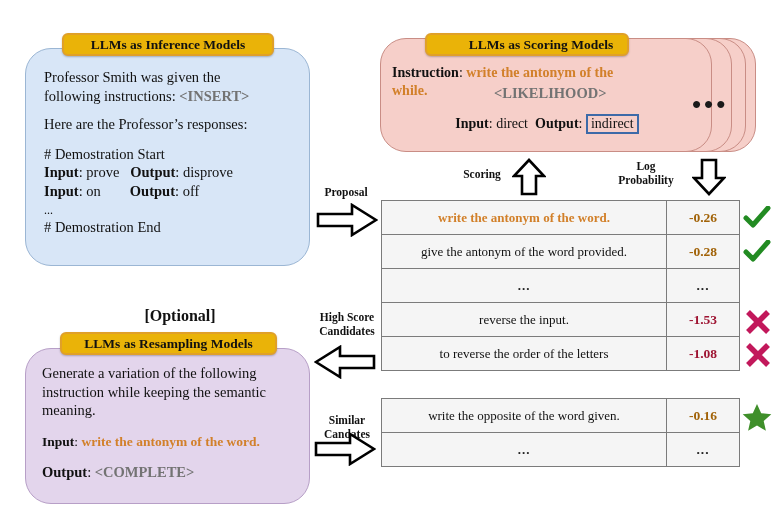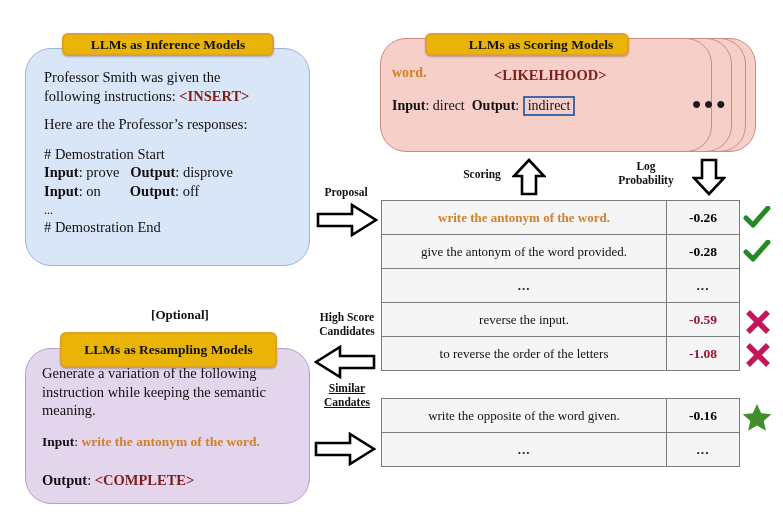--- a/index.html
+++ b/index.html
@@ -52,36 +52,36 @@
     z-index: 5;
     box-shadow: 0 1px 2px rgba(0,0,0,.25);
   }
 
   
   .ptext {
     position: absolute;
     line-height: 1.28;
   }
   .b { font-weight: bold; }
-  .blue-tok { color: #7f1d1d; font-weight: bold; }
+  .blue-tok { color: #737373; font-weight: bold; }
   .orange-tok { color: #d2802a; font-weight: bold; }
 
   
   .alabel {
     position: absolute;
     font-weight: bold;
     font-size: 11.5px;
     text-align: center;
     line-height: 1.18;
     white-space: nowrap;
   }
   .opt-label {
     position: absolute;
     font-weight: bold;
-    font-size: 13px;
+    font-size: 16px;
     text-align: center;
   }
 
   
   .arrow { position: absolute; }
 
   
   .tbl {
     position: absolute;
     border-collapse: collapse;
@@ -92,21 +92,21 @@
     border: 1.4px solid #7b7b7b;
     background: #f5f5f5;
     font-size: 13px;
     text-align: center;
     padding: 0;
     height: 33px;
     vertical-align: middle;
   }
   td.cand { width: 284px; }
   td.score { width: 72px; font-weight: bold; font-size: 13.5px; }
-  .sc-good { color: #000000; }
+  .sc-good { color: #a16207; }
   .sc-bad  { color: #9e1432; }
   .cand-hi { color: #d2802a; font-weight: bold; }
   .dots { letter-spacing: 1px; font-weight: bold; color: #222; }
 
   .mark {
     position: absolute;
     width: 30px;
     text-align: center;
     font-weight: bold;
   }
@@ -175,52 +175,55 @@
 <div class="stackcard" style="left:404px; top:38px; width:352px; height:114px;"></div>
 <div class="stackcard" style="left:398px; top:38px; width:348px; height:114px;"></div>
 <div class="stackcard" style="left:390px; top:38px; width:342px; height:114px;"></div>
 <div class="panel panel-pink" style="left:380px; top:38px; width:332px; height:114px;"></div>
 
 <div class="elipsis-dots" style="left:692px; top:92px;">•••</div>
 
 <div class="badge" style="left:425px; top:33px; width:204px; height:23px; font-size:13.5px;padding-left:28px;">LLMs as Scoring Models</div>
 
 <div class="ptext" style="left:392px; top:64px; width:310px; font-size:14px;">
+  <div style="white-space:nowrap;">
+    <span class="b">Instruction</span><span>:&nbsp;</span><span class="orange-tok">write the antonym of the</span>
+  </div>
   <div style="position:relative; white-space:nowrap;">
-    <span class="orange-tok">word.</span>
+    <span class="orange-tok">while.</span>
     <span class="blue-tok" style="position:absolute; left:102px; top:2px; font-size:14.5px;">&lt;LIKELIHOOD&gt;</span>
   </div>
   <div style="height:14px;"></div>
-  <div style="white-space:nowrap;">
+  <div style="white-space:nowrap;text-align:center;">
     <span class="b">Input</span><span>:&nbsp;</span><span>direct</span><span>&nbsp;&nbsp;</span><span class="b">Output</span><span>:&nbsp;</span><span class="boxed-out">indirect</span>
   </div>
 </div>
 
 <div class="opt-label" style="left:100px; top:307px; width:160px;">[Optional]</div>
 
 <div class="panel panel-purple" style="left:25px; top:348px; width:285px; height:156px;"></div>
 
-<div class="badge" style="left:60px; top:332px; width:217px; height:36px; font-size:13.5px;">LLMs as Resampling Models</div>
+<div class="badge" style="left:60px; top:332px; width:217px; height:23px; font-size:13.5px;">LLMs as Resampling Models</div>
 
 <div class="ptext" style="left:42px; top:364px; width:272px; font-size:14.5px;">
   <div>
     <span>Generate a variation of the following</span>
   </div>
   <div>
     <span>instruction while keeping the semantic</span>
   </div>
   <div>
     <span>meaning.</span>
   </div>
   <div style="height:13px;"></div>
   <div style="white-space:nowrap; font-size:13.5px;">
     <span class="b">Input</span><span>:&nbsp;</span><span class="orange-tok">write the antonym of the word.</span>
   </div>
   <div style="height:13px;"></div>
-  <div style="white-space:nowrap;margin-top:8px;">
+  <div style="white-space:nowrap;">
     <span class="b">Output</span><span>:&nbsp;</span><span class="blue-tok">&lt;COMPLETE&gt;</span>
   </div>
 </div>
 
 <div class="alabel" style="left:311px; top:186px; width:70px;">Proposal</div>
 <svg class="arrow" style="left:316px; top:203px;" width="62" height="34" viewBox="0 0 62 34">
   <polygon points="2,11 36,11 36,2 60,17 36,32 36,23 2,23" fill="#ffffff" stroke="#000000" stroke-width="2.6" stroke-linejoin="miter"></polygon>
 </svg>
 
 <div class="alabel" style="left:452px; top:168px; width:60px;">Scoring</div>
@@ -237,21 +240,21 @@
 </svg>
 
 <div class="alabel" style="left:300px; top:311px; width:94px;">
   <span>High Score</span><br>
   <span>Candidates</span>
 </div>
 <svg class="arrow" style="left:314px; top:345px;" width="62" height="34" viewBox="0 0 62 34">
   <polygon points="60,11 26,11 26,2 2,17 26,32 26,23 60,23" fill="#ffffff" stroke="#000000" stroke-width="2.6" stroke-linejoin="miter"></polygon>
 </svg>
 
-<div class="alabel" style="left:302px; top:382px; width:90px;text-decoration:underline;">
+<div class="alabel" style="left:302px; top:414px; width:90px;">
   <span>Similar</span><br>
   <span>Candates</span>
 </div>
 <svg class="arrow" style="left:314px; top:432px;" width="62" height="34" viewBox="0 0 62 34">
   <polygon points="2,11 36,11 36,2 60,17 36,32 36,23 2,23" fill="#ffffff" stroke="#000000" stroke-width="2.6" stroke-linejoin="miter"></polygon>
 </svg>
 
 <table class="tbl" style="left:381px; top:200px; width:357px;">
   <tbody>
     <tr>
@@ -261,21 +264,21 @@
     <tr>
       <td class="cand"><span>give the antonym of the word provided.</span></td>
       <td class="score"><span class="sc-good">-0.28</span></td>
     </tr>
     <tr>
       <td class="cand"><span class="dots">...</span></td>
       <td class="score"><span class="dots">...</span></td>
     </tr>
     <tr>
       <td class="cand"><span>reverse the input.</span></td>
-      <td class="score"><span class="sc-bad">-0.59</span></td>
+      <td class="score"><span class="sc-bad">-1.53</span></td>
     </tr>
     <tr>
       <td class="cand"><span>to reverse the order of the letters</span></td>
       <td class="score"><span class="sc-bad">-1.08</span></td>
     </tr>
   </tbody>
 </table>
 
 <svg class="mark" style="left:742px; top:206px;" width="28" height="24" viewBox="0 0 28 24">
   <path d="M3 12 L10 19 L25 2" fill="none" stroke="#228b22" stroke-width="5" stroke-linecap="round" stroke-linejoin="round"></path>

